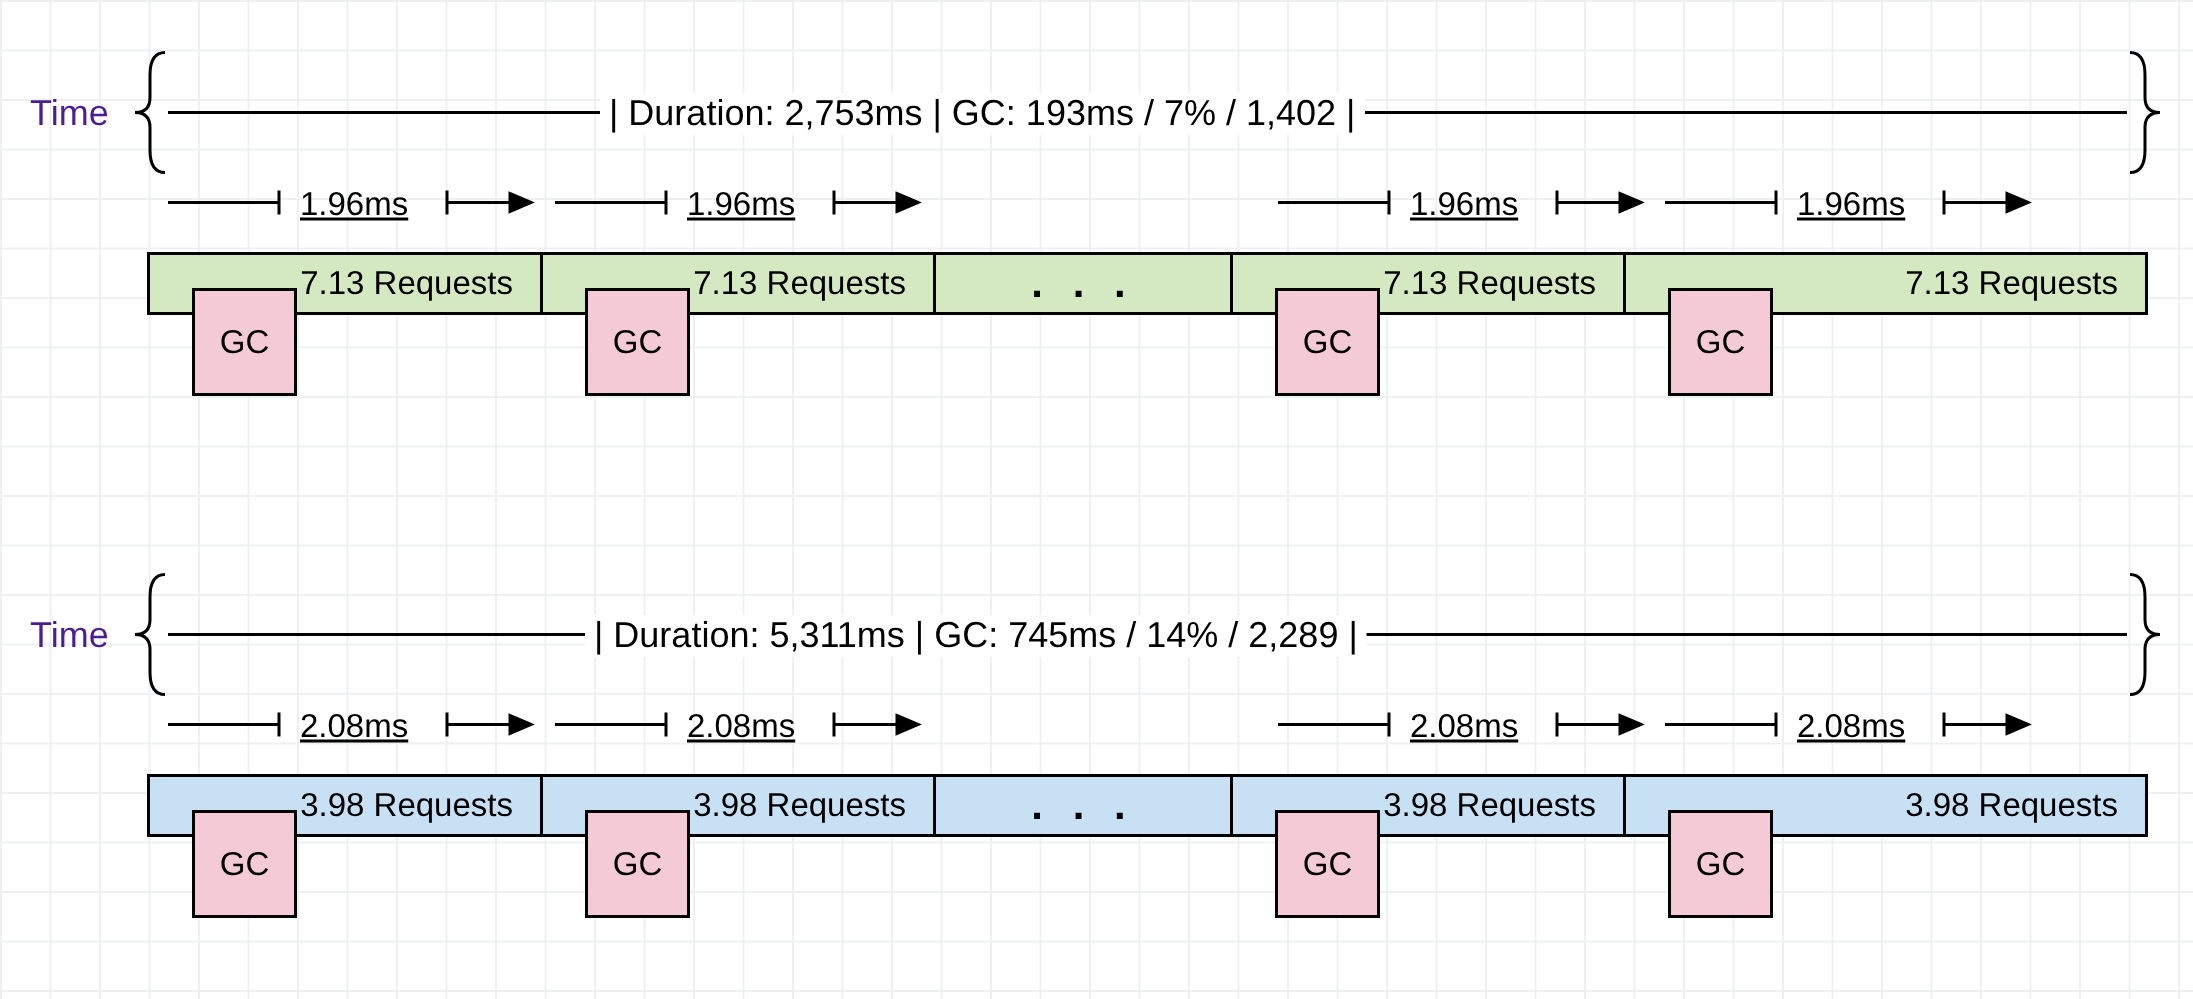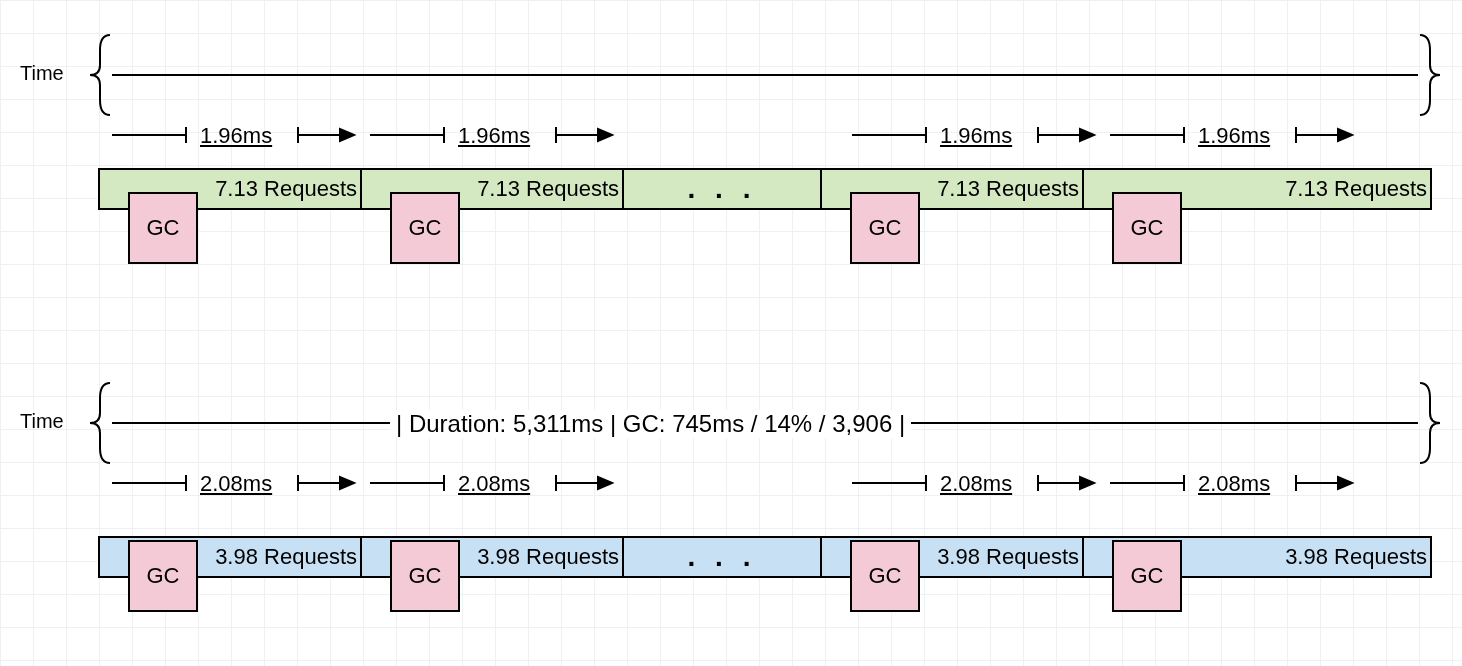--- a/index.html
+++ b/index.html
@@ -16,22 +16,22 @@
     height: 666px;
     position: relative;
   }
   .row {
     position: absolute;
     left: 0;
     width: 1462px;
   }
   .time-label {
     position: absolute;
-    font-size: 20px;
-    color: #000000;
+    font-size: 24px;
+    color: #4c1d95;
   }
   .summary-text {
     position: absolute;
     font-size: 24px;
     color: #000;
     background: #fff;
     padding: 0 6px;
     white-space: nowrap;
   }
   .tick-label {
@@ -41,26 +41,26 @@
     white-space: nowrap;
     text-decoration: underline;
   }
   .req-box {
     position: absolute;
     height: 42px;
     border: 2px solid #000;
     display: flex;
     align-items: center;
     justify-content: flex-end;
-    padding-right: 3px;
+    padding-right: 18px;
     font-size: 22px;
     color: #000;
   }
   .req-green { background: #d4e8c1; }
-  .req-blue  { background: #c7e0f4; margin-top: 20px; }
+  .req-blue  { background: #c7e0f4; }
   .gc-box {
     position: absolute;
     height: 72px;
     width: 70px;
     border: 2px solid #000;
     background: #f4cad6;
     display: flex;
     align-items: center;
     justify-content: center;
     font-size: 22px;
@@ -112,20 +112,21 @@
       <line x1="1038" y1="135" x2="1094" y2="135"></line>
       <polygon points="1094,135 1080,129 1080,141"></polygon>
       <line x1="1110" y1="135" x2="1184" y2="135"></line>
       <line x1="1184" y1="127" x2="1184" y2="143"></line>
       <line x1="1296" y1="127" x2="1296" y2="143"></line>
       <line x1="1296" y1="135" x2="1352" y2="135"></line>
       <polygon points="1352,135 1338,129 1338,141"></polygon>
     </g>
   </svg>
 
+  <span class="summary-text" style="left:400px; top:62px;">| Duration: 2,753ms | GC: 193ms / 7% / 1,402 |</span>
 
   <span class="tick-label" style="left:200px; top:123px;">1.96ms</span>
   <span class="tick-label" style="left:458px; top:123px;">1.96ms</span>
   <span class="tick-label" style="left:940px; top:123px;">1.96ms</span>
   <span class="tick-label" style="left:1198px; top:123px;">1.96ms</span>
 
   <div class="req-box req-green" style="left:98px;  top:168px; width:264px;">7.13 Requests</div>
   <div class="req-box req-green" style="left:360px; top:168px; width:264px;">7.13 Requests</div>
   <div class="req-box req-green" style="left:622px; top:168px; width:200px; justify-content:center; padding-right:0;">
     <span class="ellipsis" style="position:static;">. . .</span>
@@ -164,21 +165,21 @@
       <line x1="1038" y1="135" x2="1094" y2="135"></line>
       <polygon points="1094,135 1080,129 1080,141"></polygon>
       <line x1="1110" y1="135" x2="1184" y2="135"></line>
       <line x1="1184" y1="127" x2="1184" y2="143"></line>
       <line x1="1296" y1="127" x2="1296" y2="143"></line>
       <line x1="1296" y1="135" x2="1352" y2="135"></line>
       <polygon points="1352,135 1338,129 1338,141"></polygon>
     </g>
   </svg>
 
-  <span class="summary-text" style="left:390px; top:62px;">| Duration: 5,311ms | GC: 745ms / 14% / 3,906 |</span>
+  <span class="summary-text" style="left:390px; top:62px;">| Duration: 5,311ms | GC: 745ms / 14% / 2,289 |</span>
 
   <span class="tick-label" style="left:200px; top:123px;">2.08ms</span>
   <span class="tick-label" style="left:458px; top:123px;">2.08ms</span>
   <span class="tick-label" style="left:940px; top:123px;">2.08ms</span>
   <span class="tick-label" style="left:1198px; top:123px;">2.08ms</span>
 
   <div class="req-box req-blue" style="left:98px;  top:168px; width:264px;">3.98 Requests</div>
   <div class="req-box req-blue" style="left:360px; top:168px; width:264px;">3.98 Requests</div>
   <div class="req-box req-blue" style="left:622px; top:168px; width:200px; justify-content:center; padding-right:0;">
     <span class="ellipsis" style="position:static;">. . .</span>

